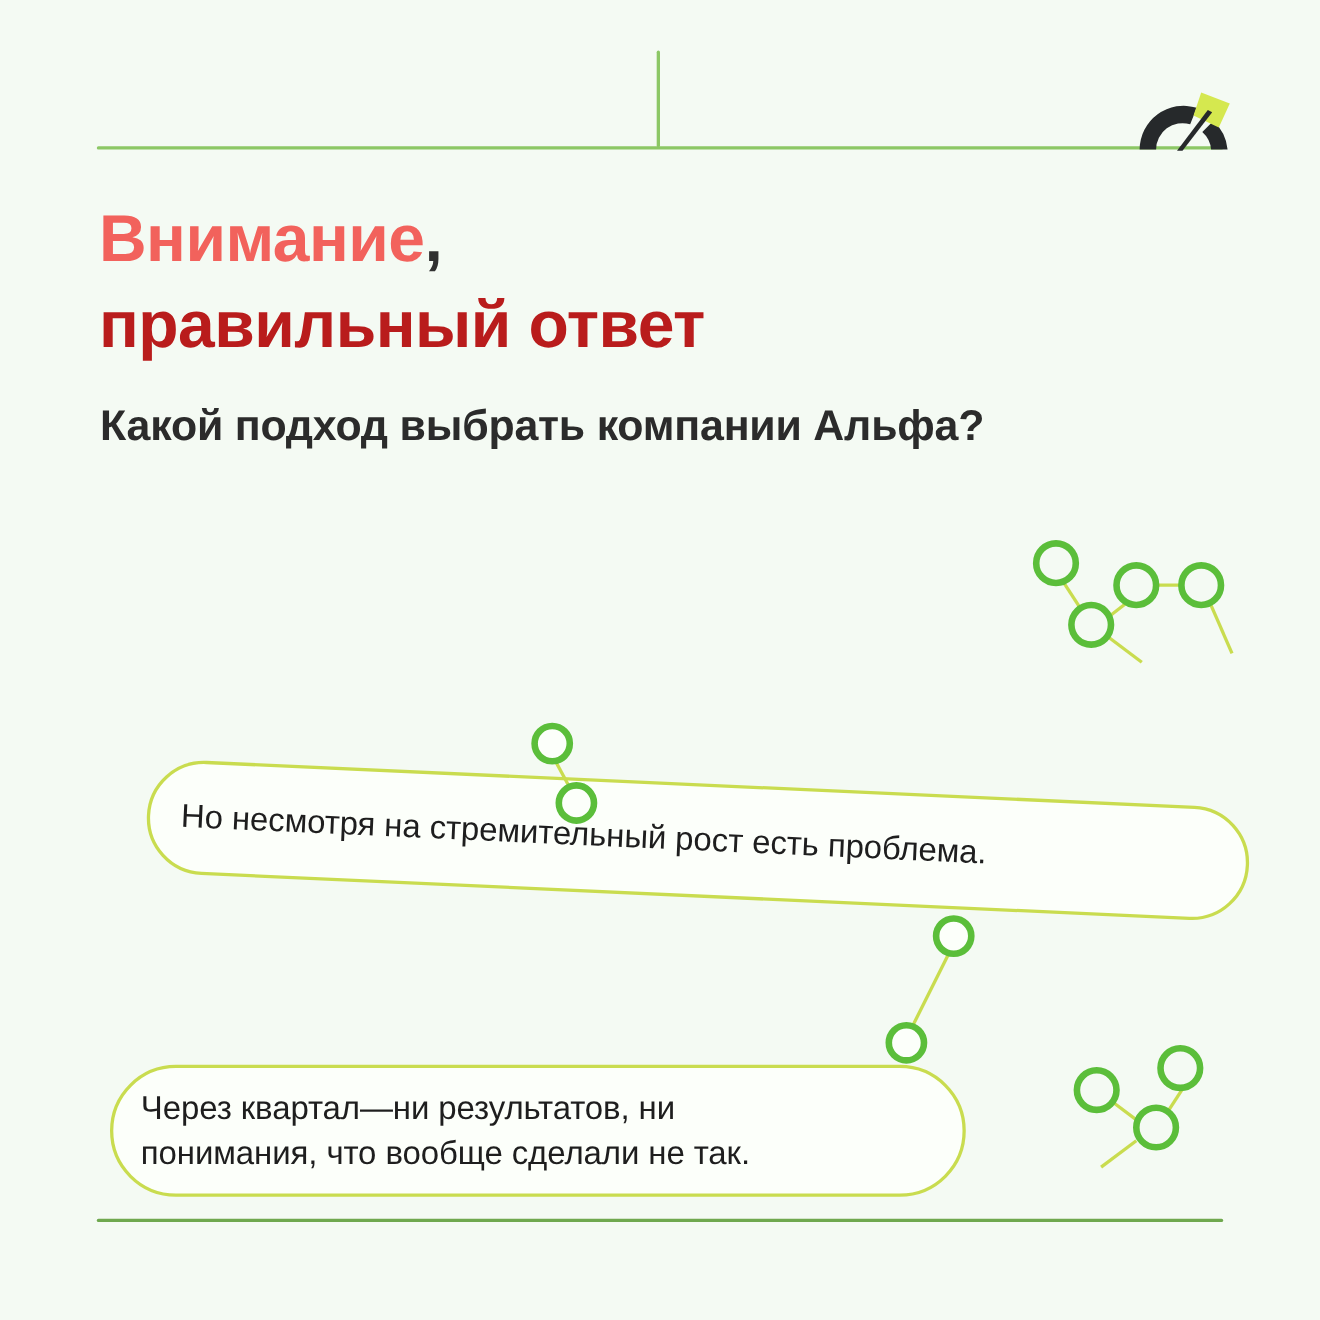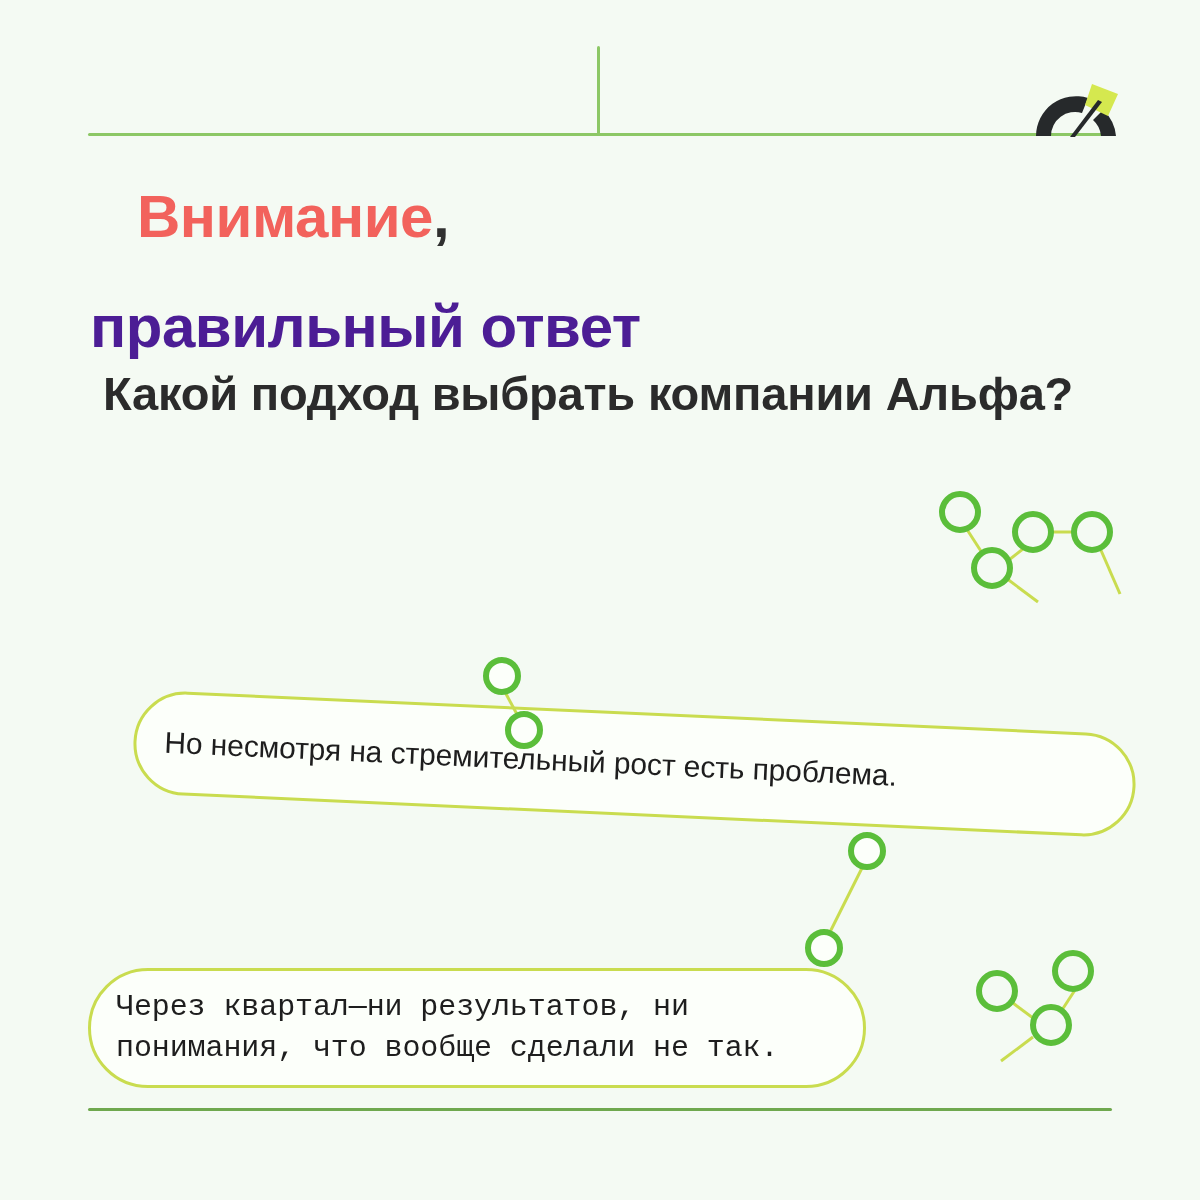--- a/index.html
+++ b/index.html
@@ -69,34 +69,33 @@
     top: 178px;
     width: 900px;
   }
   .headline .line {
     font-size: 60px;
     font-weight: bold;
     line-height: 1.3;
     letter-spacing: -0.5px;
     white-space: nowrap;
   }
-  .hl-red  { color: #F2625C; margin-left: 47px; }
+  .hl-red  { color: #F2625C; }
   .hl-comma{ color: #303030; }
-  .hl-green{ color: #4c1d95; margin-top: 32px; }
+  .hl-green{ color: #b91c1c; }
 
   .subtitle {
     position: absolute;
     left: 91px;
     top: 366px;
-    font-size: 47px;
+    font-size: 39px;
     font-weight: bold;
     color: #2B2B2B;
     letter-spacing: -0.2px;
     white-space: nowrap;
-    margin-left: 12px;
   }
 
   
   .bubble {
     position: absolute;
     box-sizing: border-box;
     background: #FCFFFA;
     border: 3px solid #C9DC4F;
     display: flex;
     align-items: center;
@@ -121,27 +120,26 @@
   #bubble-2 {
     left: 133px;
     top: 712px;
     width: 1003px;
     height: 104px;
     border-radius: 55px;
     padding-left: 28px;
     transform: rotate(2.6deg);
   }
   #bubble-3 {
-    left: 88px;
+    left: 100px;
     top: 968px;
     width: 778px;
     height: 120px;
     border-radius: 60px;
     padding-left: 25px;
-    font-family: Liberation Mono, monospace;
   }
 
   
   .deco {
     position: absolute;
     pointer-events: none;
   }
   #deco-top-right { left: 920px; top: 470px;  width: 220px; height: 150px; z-index: 2; }
   #deco-bottom-right { left: 955px; top: 945px; width: 190px; height: 150px; z-index: 2; }
   #connector-1 { left: 455px; top: 640px; width: 160px; height: 125px; z-index: 6; }

